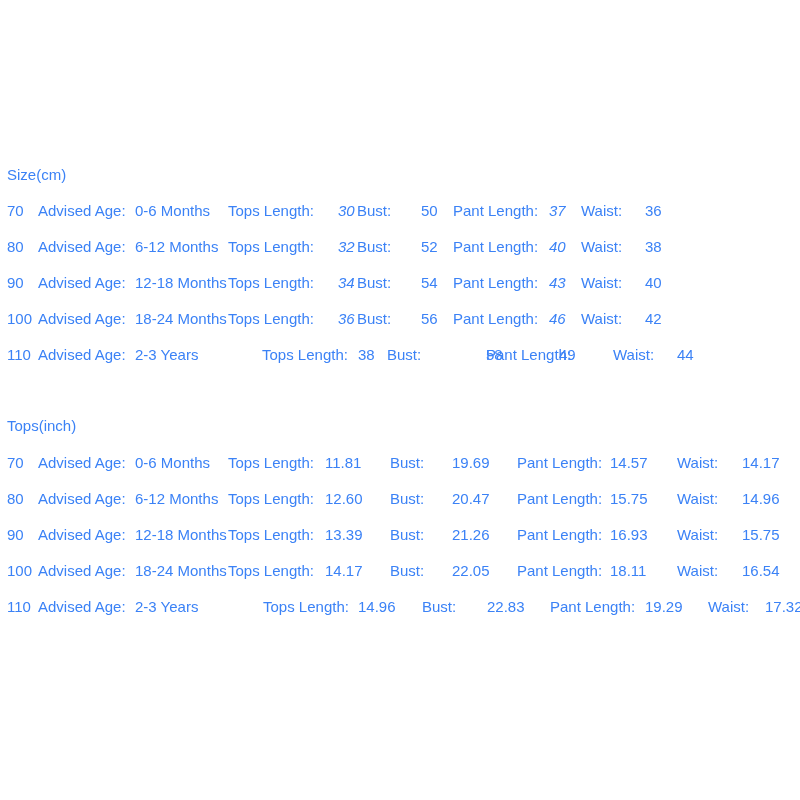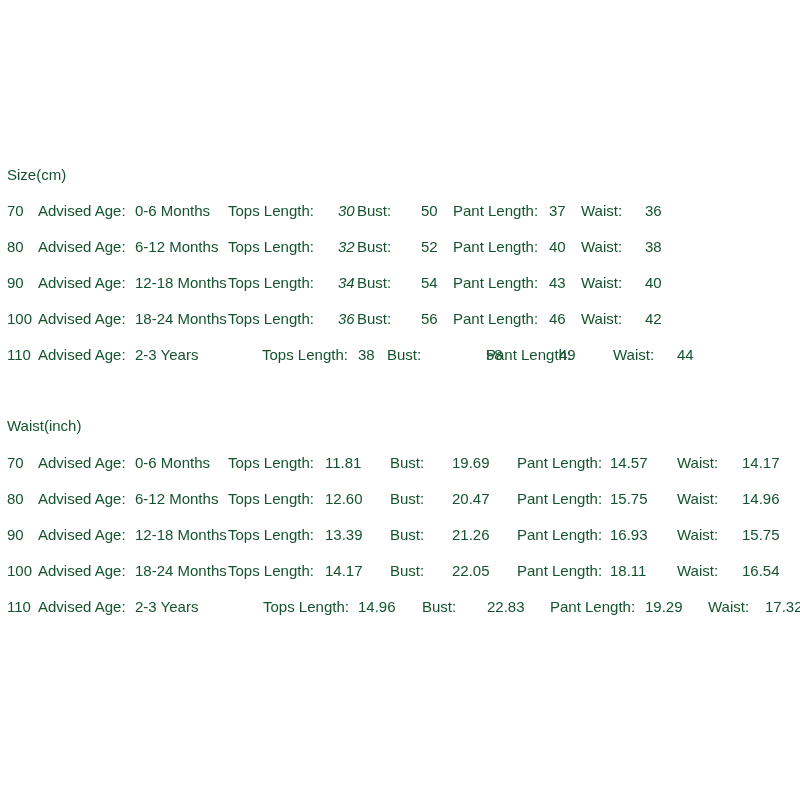--- a/index.html
+++ b/index.html
@@ -9,21 +9,21 @@
     height: 800px;
     background: #ffffff;
     overflow: hidden;
     font-family: "Liberation Sans", sans-serif;
   }
   .canvas {
     position: relative;
     width: 800px;
     height: 800px;
     background: #ffffff;
-    color: #14532d;
+    color: #3b82f6;
     font-size: 15px;
     line-height: 18px;
   }
   .sec-title {
     position: absolute;
     left: 7px;
     white-space: nowrap;
   }
   .row {
     position: absolute;
@@ -39,21 +39,21 @@
   
   .s  { left: 7px; }
   .al { left: 38px; }
   .av { left: 135px; }
   
   .rc .tl { left: 228px; }
   .rc .tv { left: 338px; font-style: italic; }
   .rc .bl { left: 357px; }
   .rc .bv { left: 421px; }
   .rc .pl { left: 453px; }
-  .rc .pv { left: 549px; }
+  .rc .pv { left: 549px; font-style: italic; }
   .rc .wl { left: 581px; }
   .rc .wv { left: 645px; }
   
   .rcL .tl { left: 262px; }
   .rcL .tv { left: 358px; }
   .rcL .bl { left: 387px; }
   .rcL .bv { left: 450px; margin-left: 36px; }
   .rcL .pl { left: 486px; }
   .rcL .pv { left: 559px; }
   .rcL .wl { left: 613px; }
@@ -147,21 +147,21 @@
     <span class="tl">Tops Length:</span>
     <span class="tv">38</span>
     <span class="bl">Bust:</span>
     <span class="bv">58</span>
     <span class="pl">Pant Length:</span>
     <span class="pv">49</span>
     <span class="wl">Waist:</span>
     <span class="wv">44</span>
   </div>
 
-  <div class="sec-title" style="top:417px">Waist(inch)</div>
+  <div class="sec-title" style="top:417px">Tops(inch)</div>
 
   <div class="row ri" style="top:454px">
     <span class="s">70</span>
     <span class="al">Advised Age:</span>
     <span class="av">0-6 Months</span>
     <span class="tl">Tops Length:</span>
     <span class="tv">11.81</span>
     <span class="bl">Bust:</span>
     <span class="bv">19.69</span>
     <span class="pl">Pant Length:</span>

